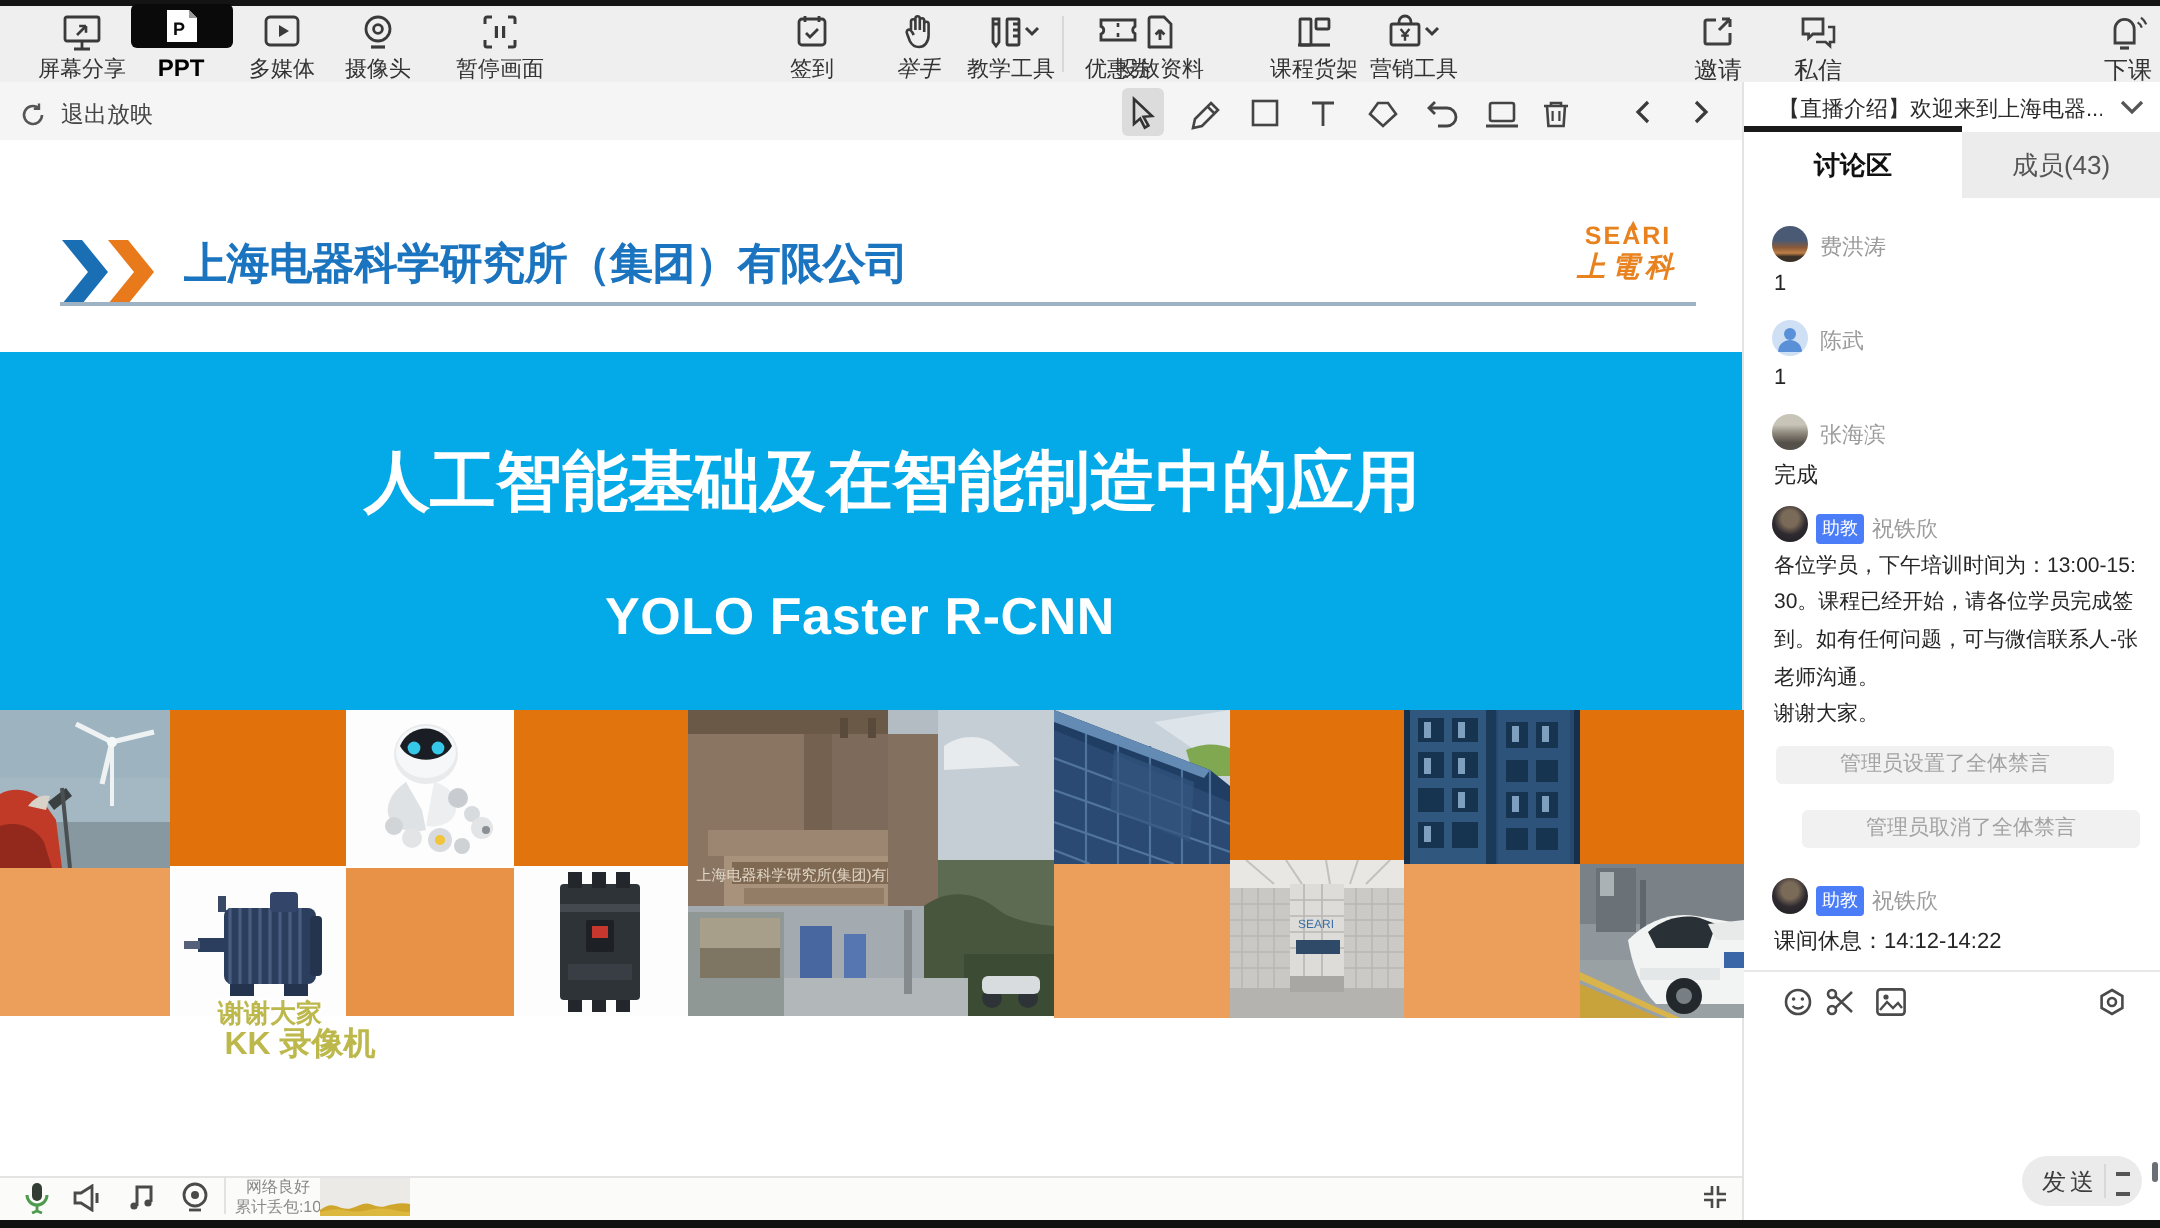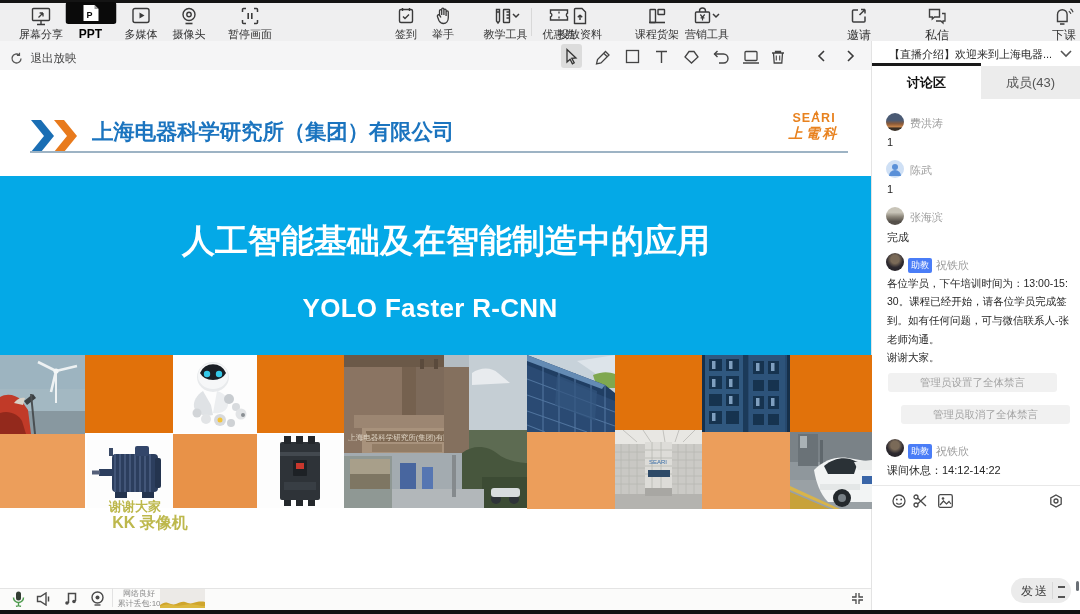--- a/index.html
+++ b/index.html
@@ -90,21 +90,21 @@
 <div class="titem" style="left:381px;width:50px;">
  <svg width="17" height="18" viewBox="0 0 17 18">
       <g fill="none" stroke="#3a3a3a" stroke-width="1.4">
  <rect x="2" y="2.5" width="13" height="13" rx="1.5"></rect>
         <path d="M5 1v3M12 1v3"></path>
  <path d="M5.5 9.5l2 2 4-4"></path>
       </g>
     </svg>
  <div class="lbl">签到</div>
 </div>
-<div class="titem" style="left:418px;width:50px;">
+<div class="titem" style="left:434px;width:50px;font-style:italic;">
  <svg width="16" height="18" viewBox="0 0 16 18">
       <g fill="none" stroke="#3a3a3a" stroke-width="1.3">
  <path d="M4.5 8.5V3.7a1.1 1.1 0 012.2 0V8M6.7 7.5V2.2a1.1 1.1 0 012.2 0V8M8.9 7.5V3.2a1.1 1.1 0 012.2 0V9M11.1 8.5V5a1.1 1.1 0 012.2 0v5.5c0 3.5-2 6-4.8 6-2.3 0-3.6-1-4.6-3L2.6 10c-.5-1-.2-1.8.5-2.1.7-.3 1.4.1 1.9 1l.9 1.6"></path>
       </g>
     </svg>
  <div class="lbl">举手</div>
 </div>
 <div class="titem" style="left:478px;width:55px;">
  <svg width="30" height="18" viewBox="0 0 30 18">
       <g fill="none" stroke="#3a3a3a" stroke-width="1.4">
@@ -158,21 +158,21 @@
 </div>
 <div class="titem" style="left:834px;width:50px;">
  <svg width="18" height="18" viewBox="0 0 18 18">
       <g fill="none" stroke="#3f3f3f" stroke-width="1.5">
  <path d="M8 3H3.5a1 1 0 00-1 1V14a1 1 0 001 1H14a1 1 0 001-1V9.5"></path>
  <path d="M9.5 8L15 2.5M15 2.5h-4M15 2.5v4"></path>
       </g>
     </svg>
  <div class="lbl" style="font-size:12px;">邀请</div>
 </div>
-<div class="titem" style="left:912px;width:50px;">
+<div class="titem" style="left:884px;width:50px;">
  <svg width="19" height="18" viewBox="0 0 19 18">
       <g fill="none" stroke="#3f3f3f" stroke-width="1.4">
  <path d="M2 2.5h10v7.5H7l-2.2 2V10H2z" fill="none"></path>
  <path d="M14.5 6.5h3v7.5h-2v2l-2.2-2H8.5" fill="none" stroke-width="1.3"></path>
       </g>
     </svg>
  <div class="lbl" style="font-size:12px;">私信</div>
 </div>
 <div class="titem" style="left:1040px;width:48px;">
  <svg width="20" height="19" viewBox="0 0 20 19">

